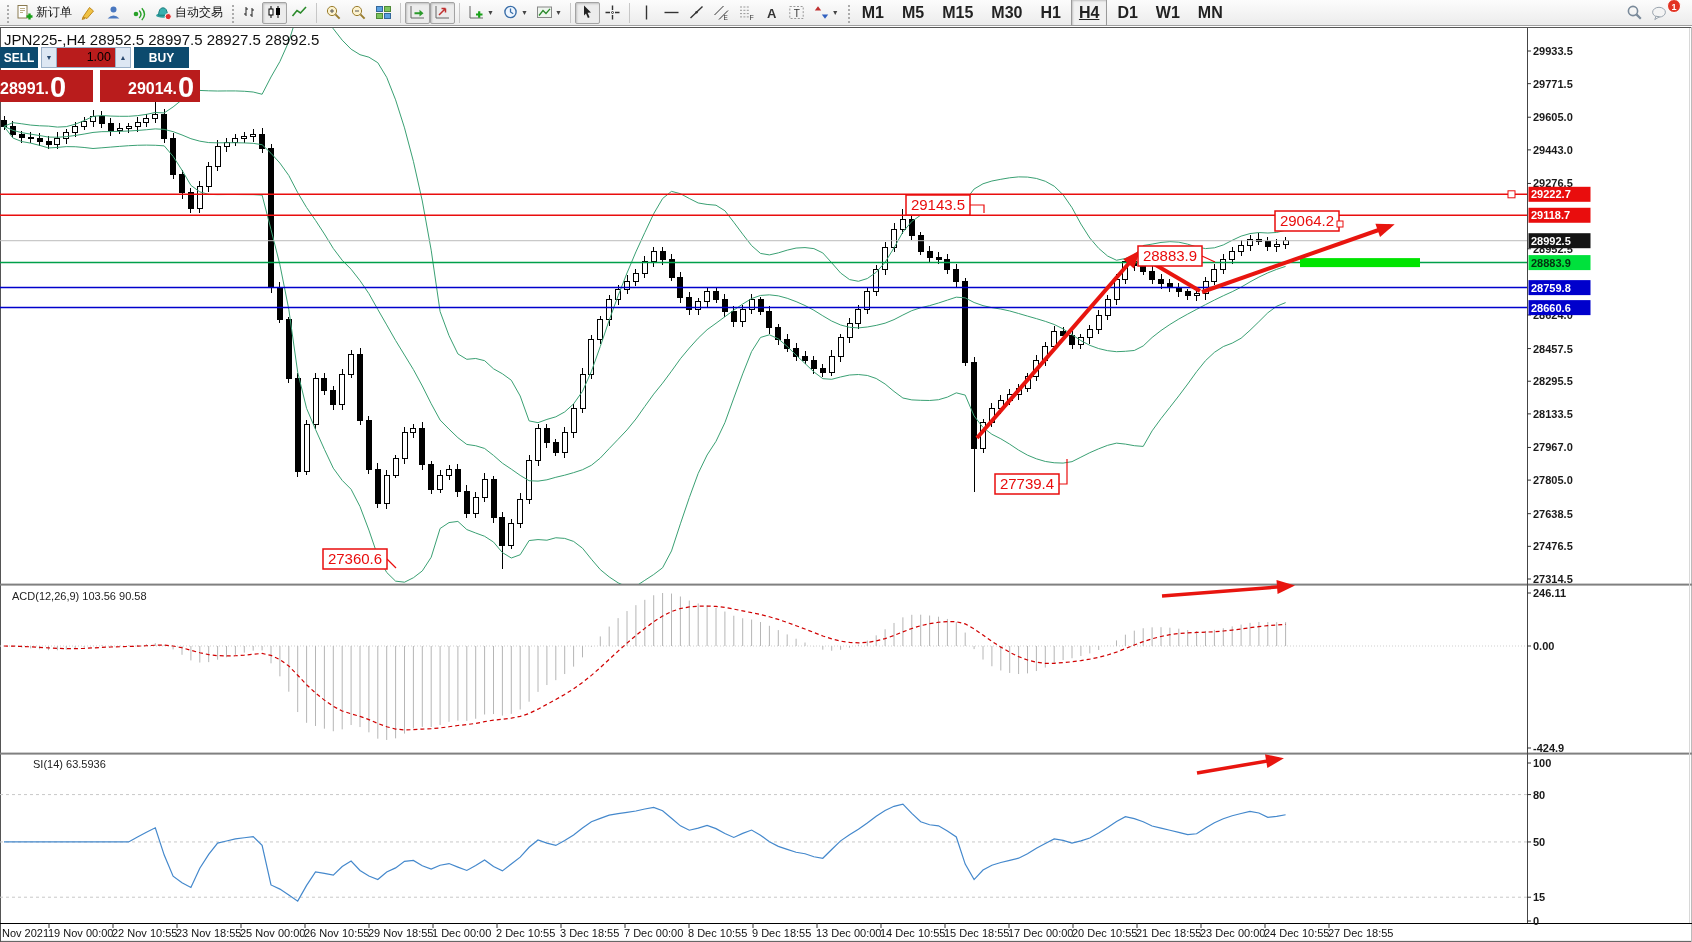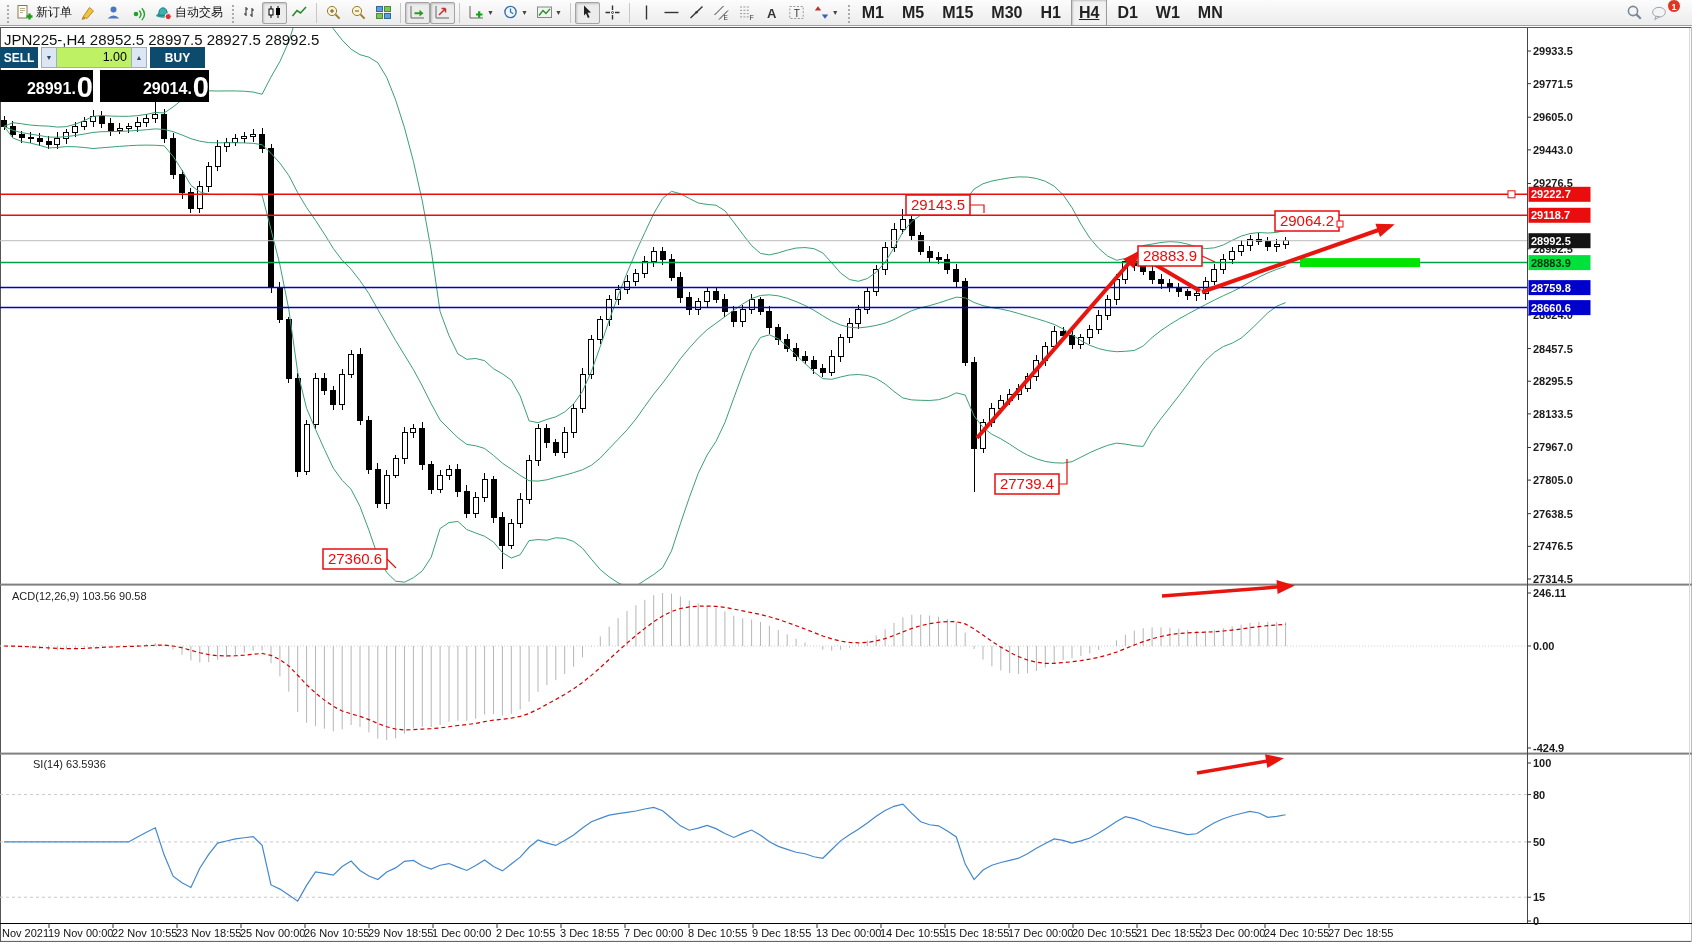--- a/index.html
+++ b/index.html
@@ -33,27 +33,27 @@
   
   #chart-title { position:absolute; left:4px; top:31px; font-size:15px; color:#111; z-index:6; }
   #tradepanel { position:absolute; left:0; top:47px; width:209px; z-index:6; }
   .tp-row1 { display:flex; height:21px; }
   .obtn { background:#0c4a6e; color:#fff; font-size:12px; font-weight:700;
           display:flex; align-items:center; justify-content:center; }
   #sell-btn { width:38px; margin-right:3px; }
   #buy-btn  { width:55px; margin-left:3px; }
   .spin { width:16px; background:#dde7f3; border:1px solid #9ab0c8; color:#2a4a70;
           display:flex; align-items:center; justify-content:center; font-size:7px; }
-  #vol-box { width:74px; background:#bef264; border-top:1px solid #9ab0c8; border-bottom:1px solid #9ab0c8;
+  #vol-box { width:58px; background:#b91c1c; border-top:1px solid #9ab0c8; border-bottom:1px solid #9ab0c8;
              font-size:12.5px; color:#000; text-align:right; padding:2px 4px 0 0; }
   .tp-row2 { display:flex; margin-top:2px; }
-  .bigprice { background:#000000; color:#fff; height:32px; display:flex;
-              align-items:flex-end; justify-content:flex-end; padding-bottom:1px; }
+  .bigprice { background:#b91c1c; color:#fff; height:32px; display:flex;
+              align-items:flex-end; justify-content:flex-start; padding-bottom:1px; }
   #sell-price { width:93px; margin-right:7px; }
-  #buy-price { width:109px; }
+  #buy-price { width:100px;padding-left:28px; }
   .pmain { font-size:16px; font-weight:700; line-height:24px; }
   .pbig  { font-size:29px; font-weight:700; line-height:27px; margin-left:1px; }
   .indlabel { position:absolute; left:2px; font-size:11px; color:#222; z-index:6; white-space:nowrap; }
   #macd-label { top:590px;padding-left:10px; }
   #rsi-label { top:758px;margin-left:31px; }
   #chartsvg { position:absolute; left:0; top:0; z-index:1; }
   .ax { font-family:"Liberation Sans",sans-serif; font-size:11px; font-weight:700; fill:#1a1a1a; }
   .taxl { font-family:"Liberation Sans",sans-serif; font-size:11px; fill:#111; }
   .tag { font-family:"Liberation Sans",sans-serif; font-size:11px; font-weight:700; }
   .annot { font-family:"Liberation Sans",sans-serif; font-size:15px; fill:#e90d0d; }

